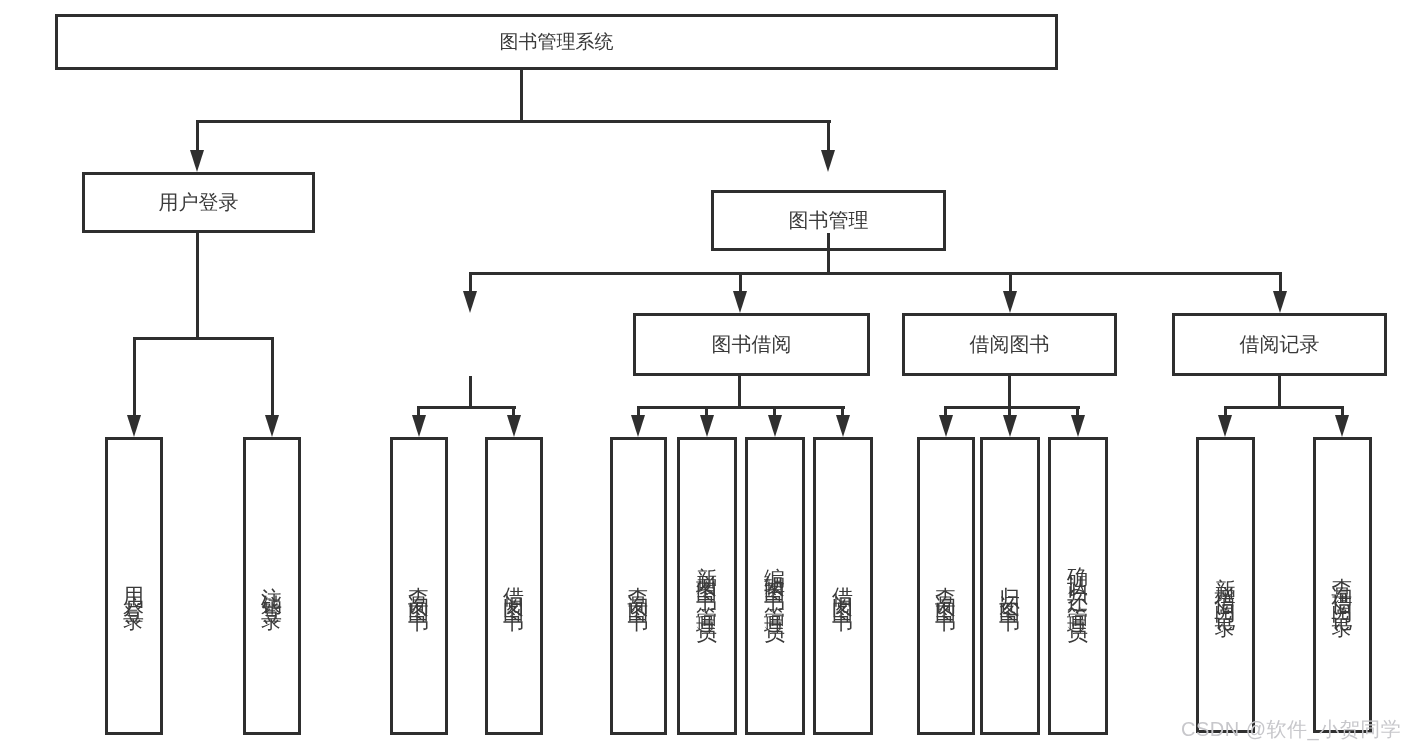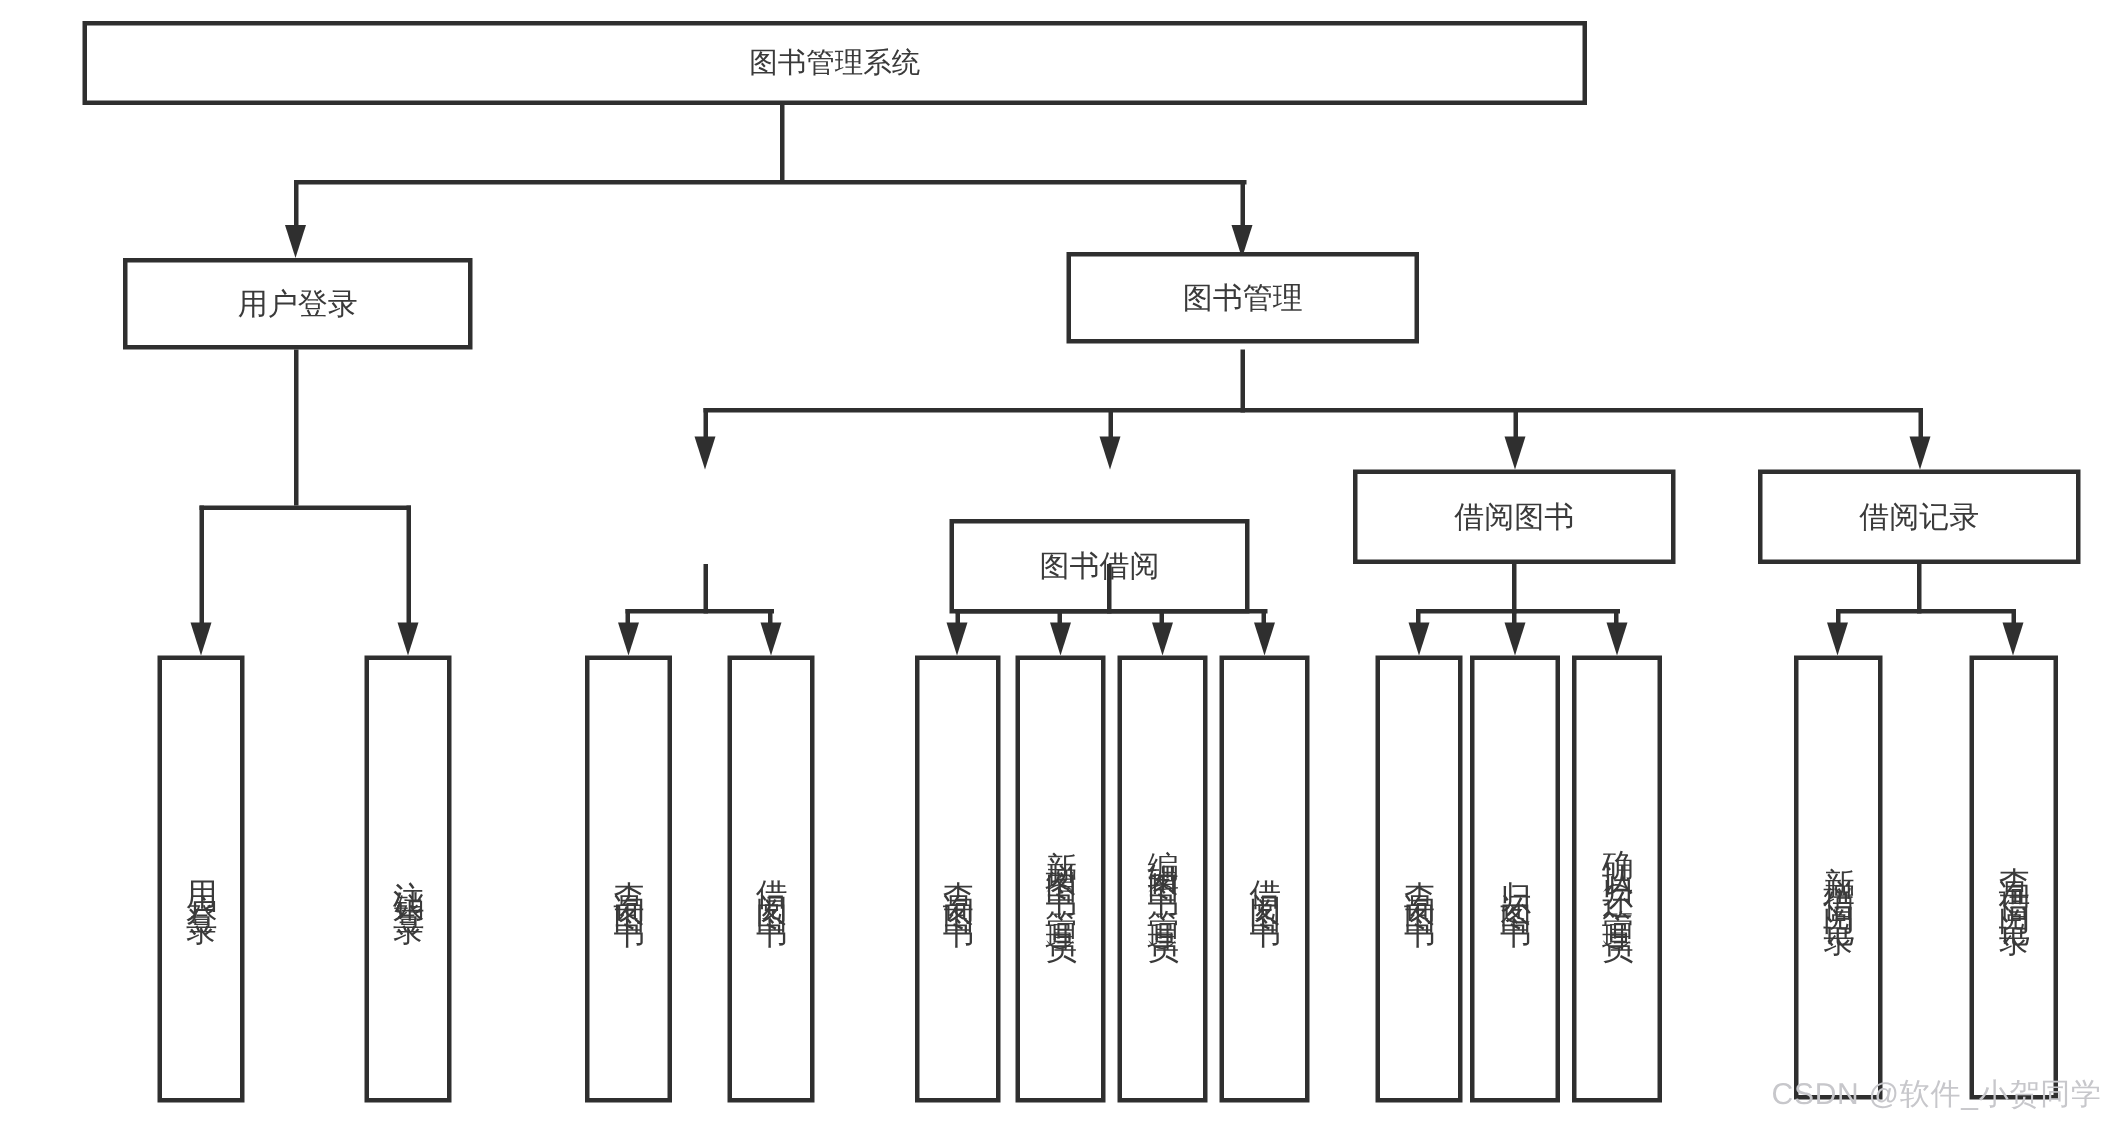--- a/index.html
+++ b/index.html
@@ -65,21 +65,21 @@
   <div class="vline" style="left:520px;top:70px;height:50px;"></div>
   <div class="hline" style="left:196px;top:120px;width:635px;"></div>
   <div class="vline" style="left:196px;top:120px;height:32px;"></div>
   <div class="arrow" style="left:190px;top:150px;"></div>
   <div class="vline" style="left:827px;top:120px;height:32px;"></div>
   <div class="arrow" style="left:821px;top:150px;"></div>
 
   <div class="box" style="left:82px;top:172px;width:233px;height:61px;">
     <span>用户登录</span>
   </div>
-  <div class="box" style="left:711px;top:168px;width:235px;height:61px;">
+  <div class="box" style="left:711px;top:190px;width:235px;height:61px;">
     <span>图书管理</span>
   </div>
 
   <div class="vline" style="left:196px;top:233px;height:104px;"></div>
   <div class="hline" style="left:133px;top:337px;width:141px;"></div>
   <div class="vline" style="left:133px;top:337px;height:80px;"></div>
   <div class="arrow" style="left:127px;top:415px;"></div>
   <div class="vline" style="left:271px;top:337px;height:80px;"></div>
   <div class="arrow" style="left:265px;top:415px;"></div>
 
@@ -87,21 +87,21 @@
   <div class="hline" style="left:469px;top:272px;width:813px;"></div>
   <div class="vline" style="left:469px;top:272px;height:21px;"></div>
   <div class="arrow" style="left:463px;top:291px;"></div>
   <div class="vline" style="left:739px;top:272px;height:21px;"></div>
   <div class="arrow" style="left:733px;top:291px;"></div>
   <div class="vline" style="left:1009px;top:272px;height:21px;"></div>
   <div class="arrow" style="left:1003px;top:291px;"></div>
   <div class="vline" style="left:1279px;top:272px;height:21px;"></div>
   <div class="arrow" style="left:1273px;top:291px;"></div>
 
-  <div class="box" style="left:633px;top:313px;width:200px;height:63px;margin-top:33px;">
+  <div class="box" style="left:633px;top:313px;width:237px;height:63px;">
     <span>图书借阅</span>
   </div>
   <div class="box" style="left:902px;top:313px;width:215px;height:63px;">
     <span>借阅图书</span>
   </div>
   <div class="box" style="left:1172px;top:313px;width:215px;height:63px;">
     <span>借阅记录</span>
   </div>
 
   <div class="vline" style="left:469px;top:376px;height:33px;"></div>

